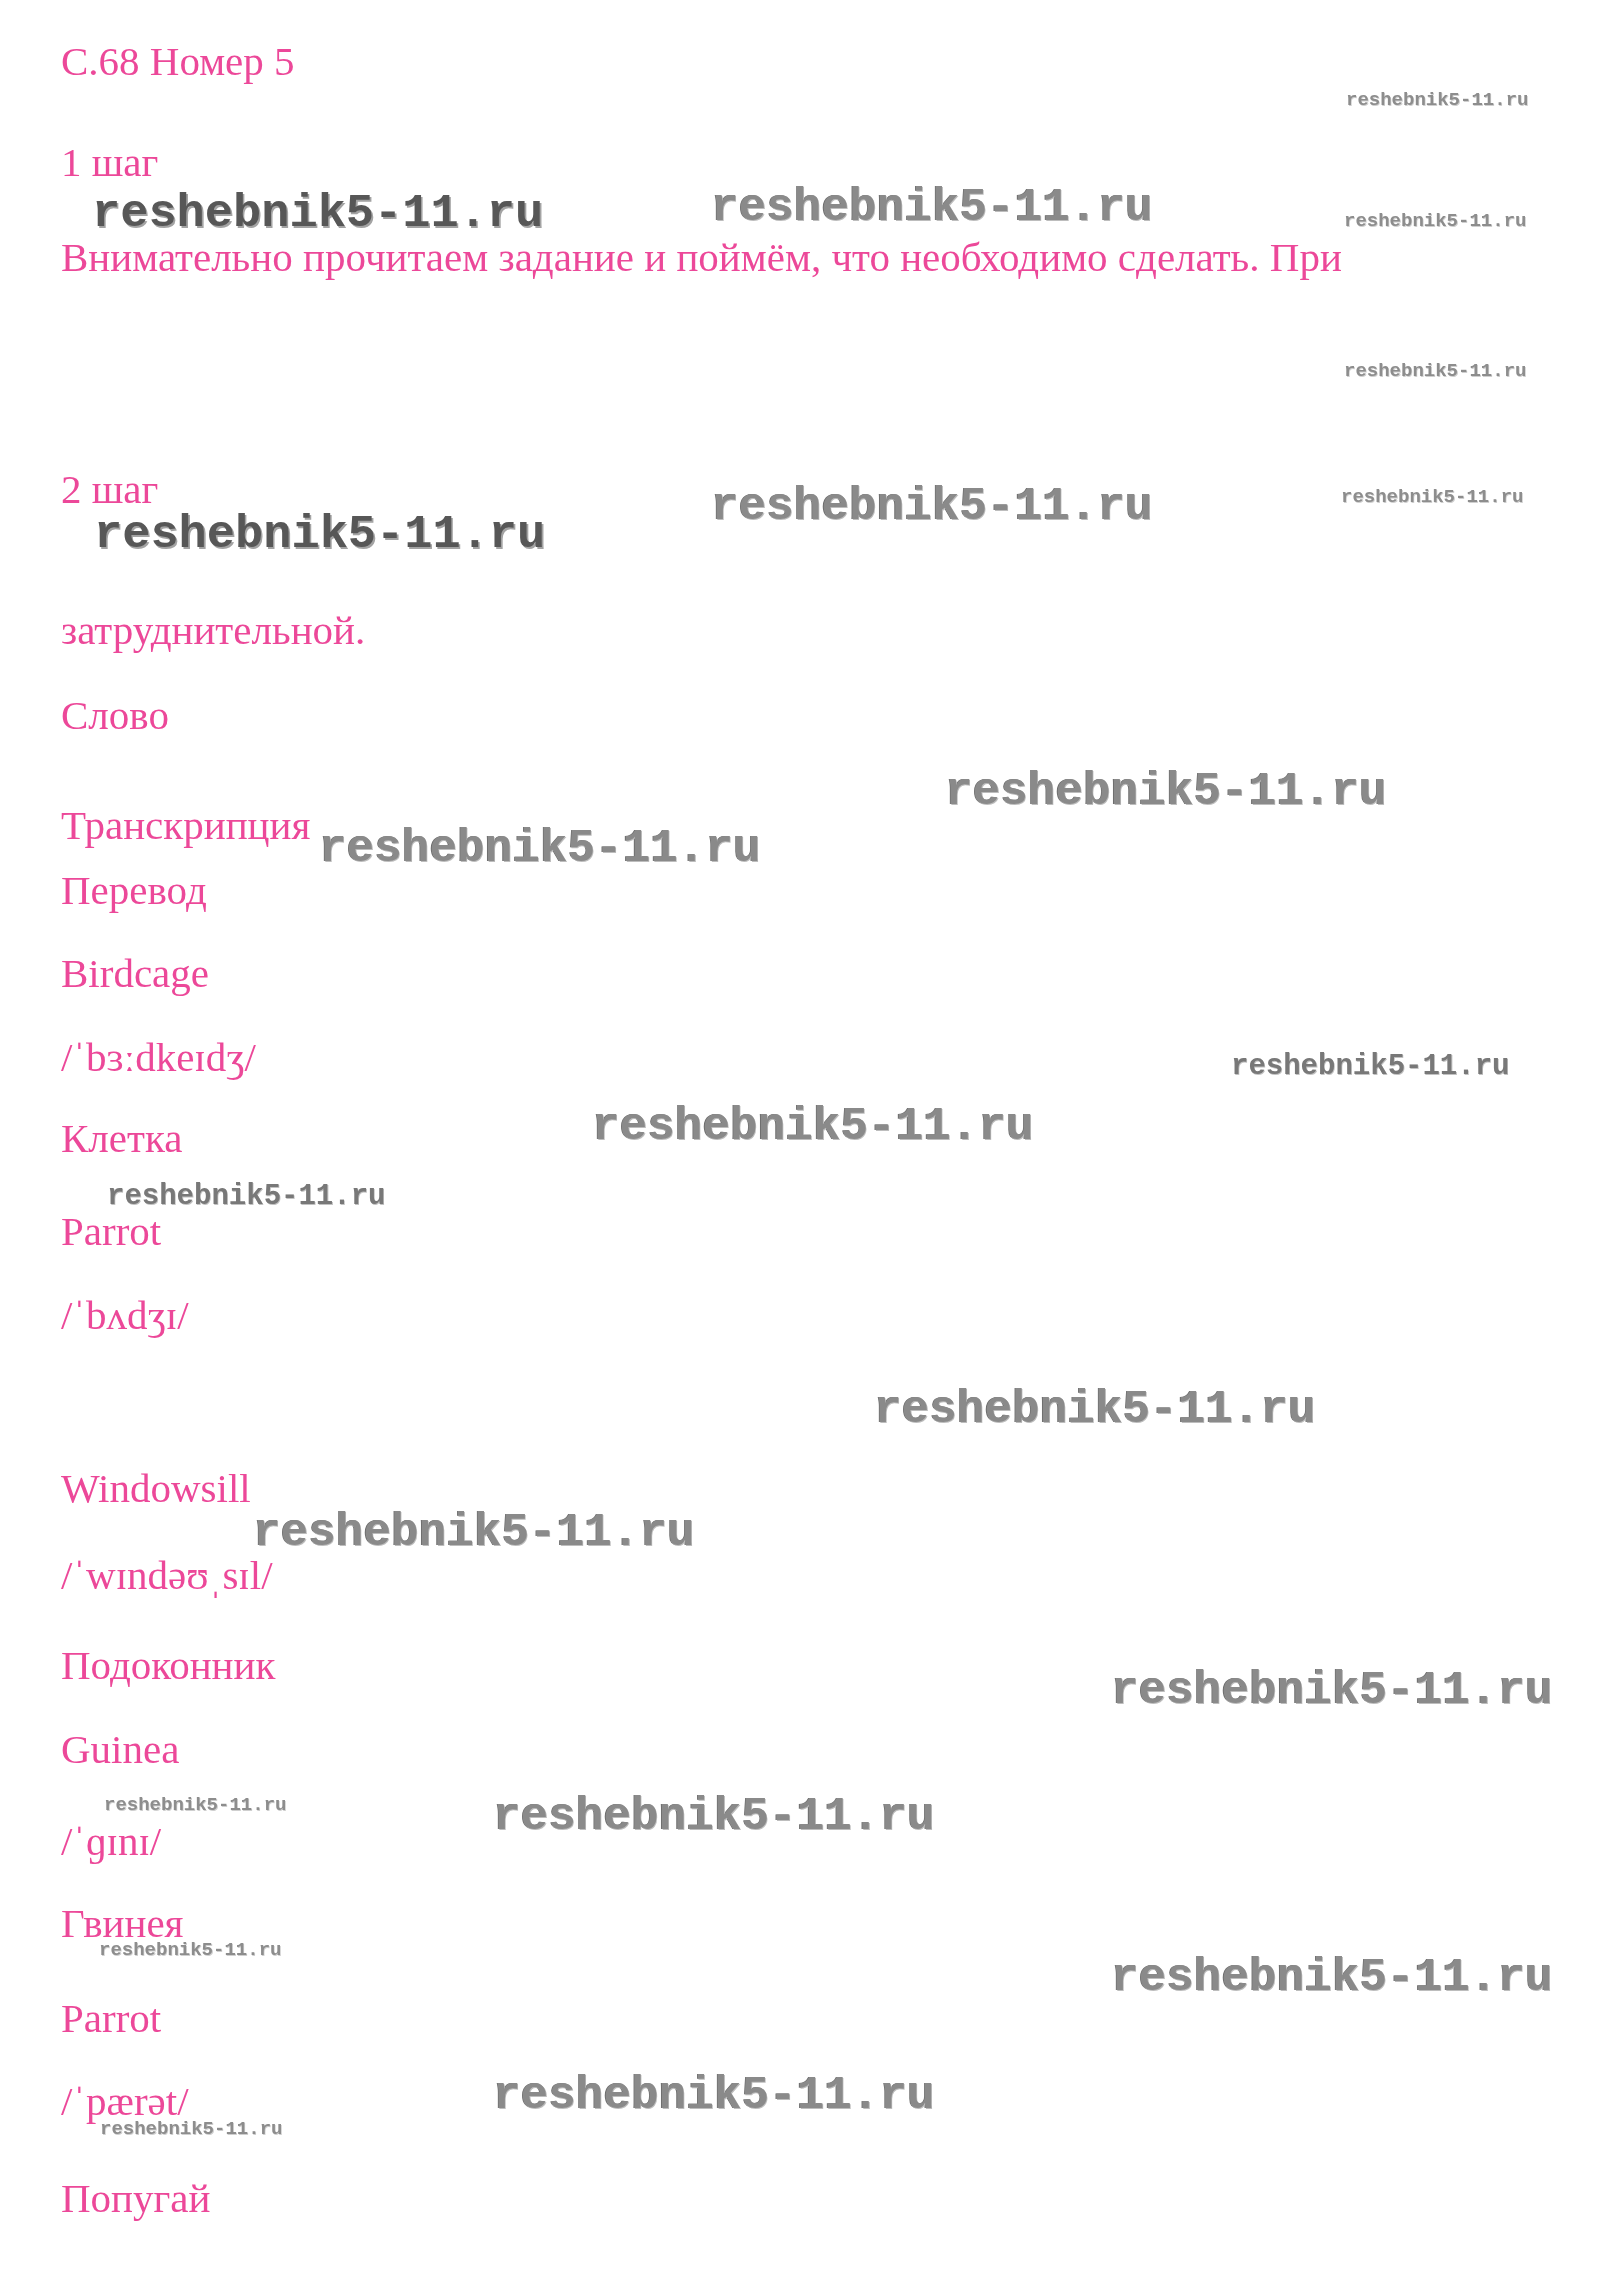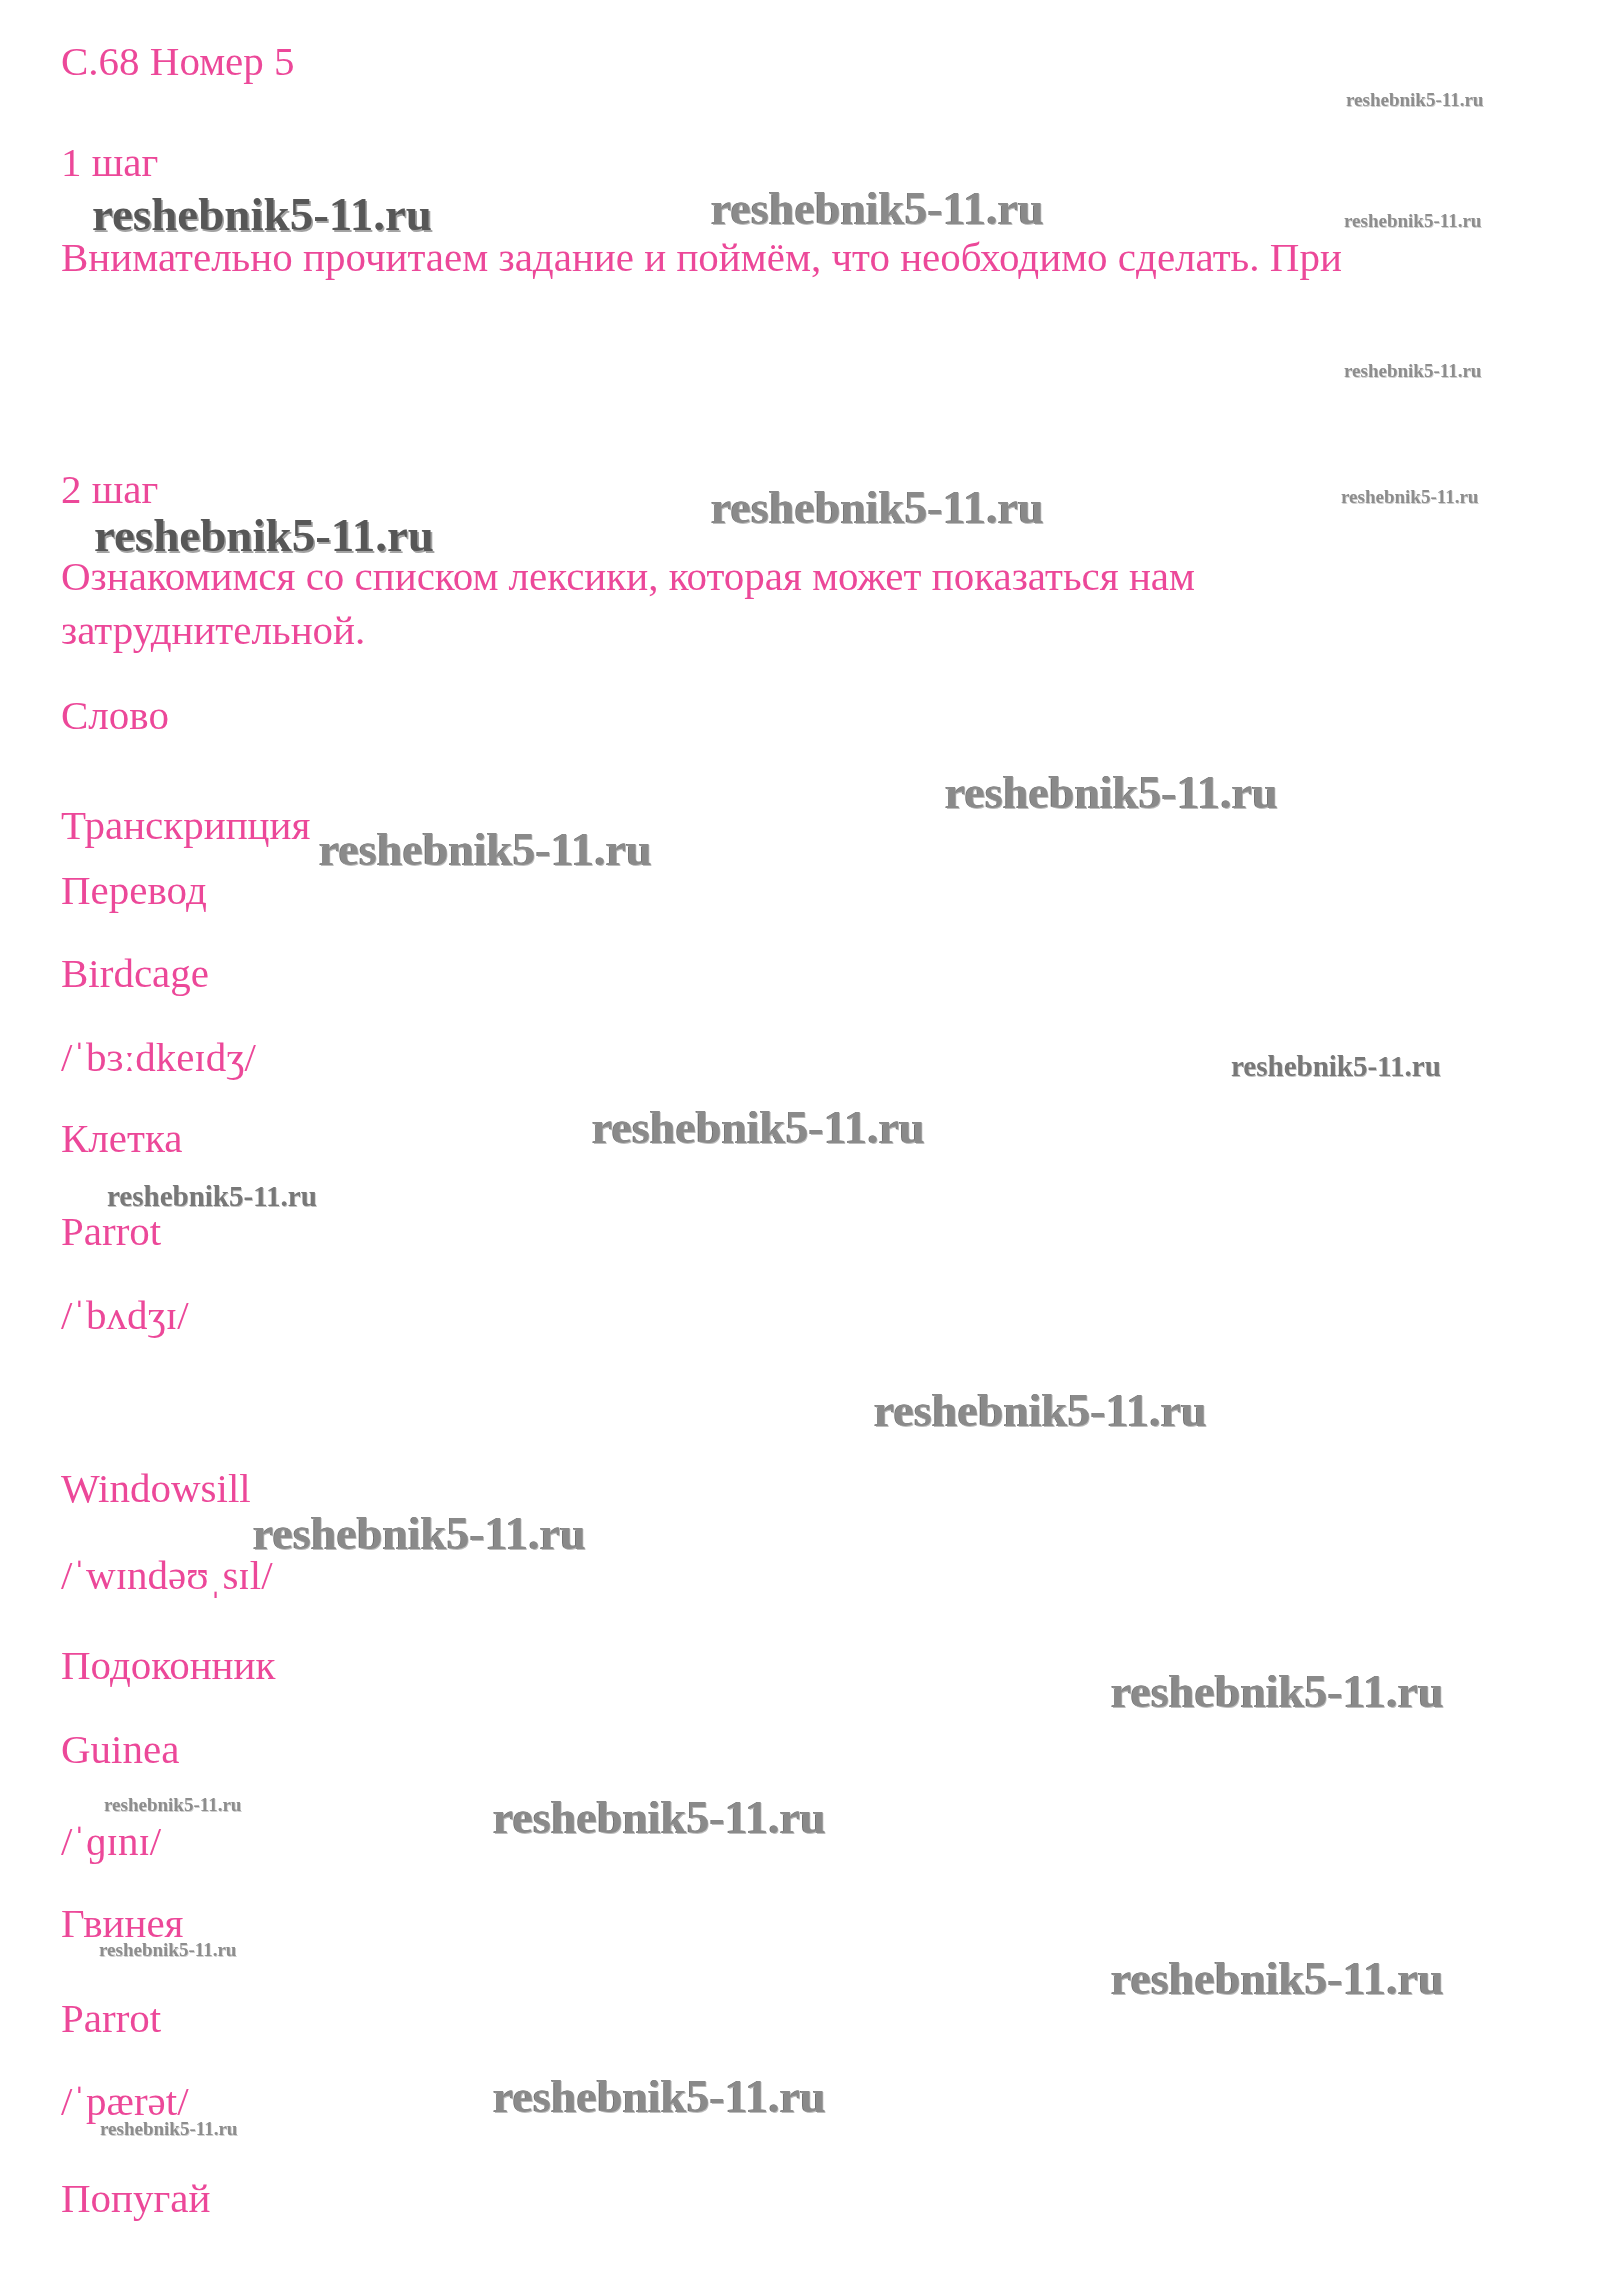--- a/index.html
+++ b/index.html
@@ -19,21 +19,21 @@
     color: #ec4899;
     white-space: nowrap;
     z-index: 2;
     line-height: 1.1;
   }
   
   .wm-layer { position: absolute; inset: 0; z-index: 1; }
   .wm {
     position: absolute;
     white-space: nowrap;
-    font-family: Liberation Serif, serif;
+    font-family: Liberation Mono, monospace;
     font-weight: 700;
     user-select: none;
   }
   .wm--small {
     font-size: 19px;
     color: #8d8d8d;
     text-shadow: 0.8px 0.8px 0 #cfcfcf;
   }
   .wm--medium {
     font-size: 29px;
@@ -80,21 +80,20 @@
       <span class="wm wm--large" style="left: 493px; top: 2070px;">reshebnik5-11.ru</span>
       <span class="wm wm--small" style="left: 100px; top: 2118px;">reshebnik5-11.ru</span>
     </div>
 
   <div class="t" style="top:39px">С.68 Номер 5</div>
 
   <div class="t" style="top:140px">1 шаг</div>
   <div class="t" style="top:235px">Внимательно прочитаем задание и поймём, что необходимо сделать. При</div>
 
   <div class="t" style="top:467px">2 шаг</div>
-  <div class="t" style="top:554px">Ознакомимся со списком лексики, которая может показаться нам</div>
   <div class="t" style="top:608px">затруднительной.</div>
 
   <div class="t" style="top:693px">Слово</div>
   <div class="t" style="top:803px">Транскрипция</div>
   <div class="t" style="top:868px">Перевод</div>
 
   <div class="t" style="top:951px">Birdcage</div>
   <div class="t" style="top:1035px">/ˈbɜːdkeɪdʒ/</div>
   <div class="t" style="top:1116px">Клетка</div>
 

